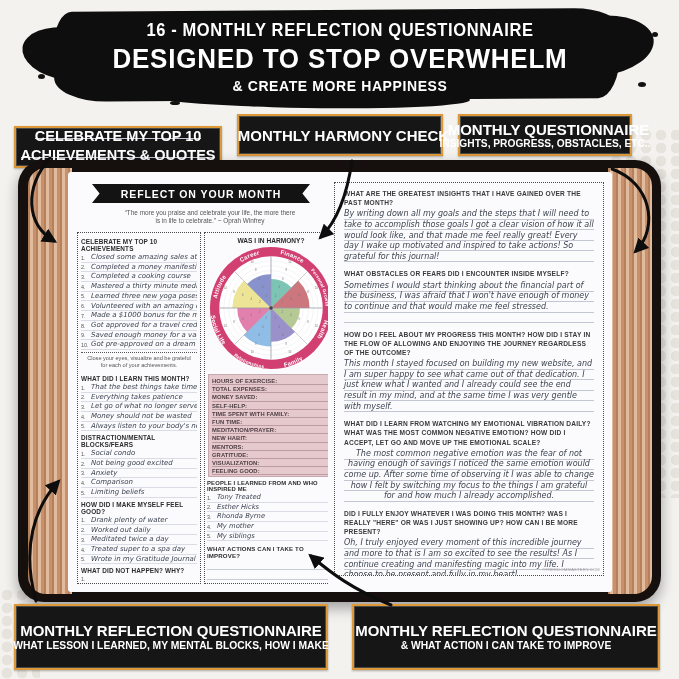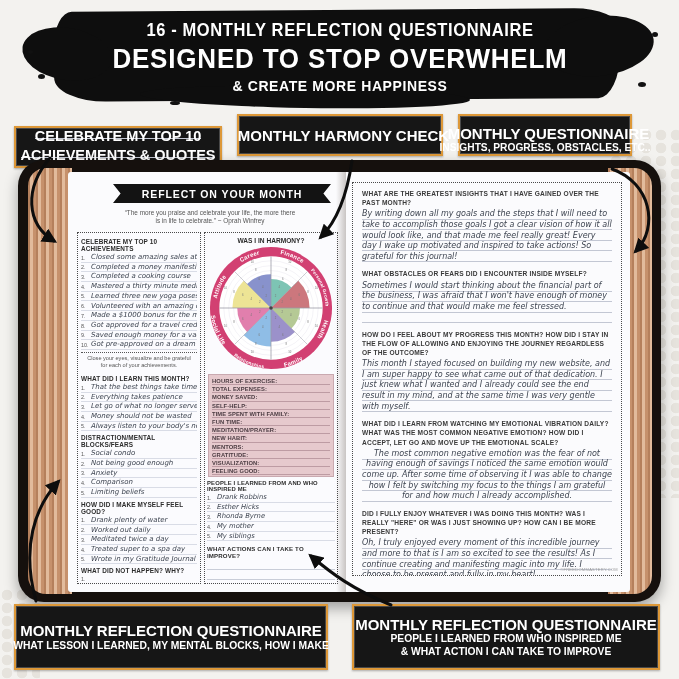--- a/index.html
+++ b/index.html
@@ -40,26 +40,26 @@
   .cl.e{font-size:10.3px;font-weight:bold;line-height:12.5px;}
 
   
   .book-cover{position:absolute;left:18px;top:160px;width:643px;height:442px;background:#15100d;border-radius:26px;box-shadow:0 6px 14px rgba(0,0,0,.35);}
   .edge{position:absolute;top:168px;height:426px;
     background:repeating-linear-gradient(90deg,#b5805c 0 2px,#e2bb9c 2px 5px,#c6916c 5px 8px);}
   .edge.left{left:28px;width:44px;border-radius:18px 0 0 18px;}
   .edge.right{left:608px;width:44px;border-radius:0 18px 18px 0;}
   .page{position:absolute;top:172px;height:420px;background:#fbfbfd;}
   .left-page{left:68px;width:278px;border-radius:3px 0 0 3px;}
-  .right-page{left:346px;width:284px;border-radius:0 3px 3px 0;}
+  .right-page{left:328px;width:284px;border-radius:0 3px 3px 0;}
   .gutter{position:absolute;left:336px;top:172px;width:20px;height:420px;
     background:linear-gradient(90deg,rgba(0,0,0,0),rgba(70,55,45,.28) 50%,rgba(0,0,0,0));}
 
   
-  .ribbon{position:absolute;left:45px;top:12px;width:218px;height:19px;background:#131313;
+  .ribbon{position:absolute;left:24px;top:12px;width:218px;height:19px;background:#131313;
     clip-path:polygon(0 0,100% 0,96.5% 50%,100% 100%,0 100%,3.5% 50%);
     display:flex;align-items:center;justify-content:center;}
   .ribbon span{color:#fff;font-size:10.5px;font-weight:bold;letter-spacing:.9px;}
   .quote{position:absolute;top:37px;left:12px;right:6px;text-align:center;font-size:6.4px;color:#555;line-height:8.2px;}
   .col{position:absolute;top:60px;border:1.5px dotted #4a4a4a;background:#fbfbfe;overflow:hidden;padding:2px 3px;}
   .col-a{left:9px;width:124px;height:352px;}
   .col-b{left:136px;width:134px;height:352px;padding:2px 2px;}
   .sec-h{font-size:6.4px;font-weight:bold;color:#2c2c2c;letter-spacing:.15px;margin:3px 0 1px;}
   .row{display:flex;align-items:flex-end;border-bottom:.7px solid #d9dce6;min-height:9.7px;overflow:hidden;}
   .row .num{width:9px;flex:none;font-size:5.4px;color:#555;line-height:8px;}
@@ -117,21 +117,21 @@
     </div>
   </div>
 
   <div class="callout" style="left:14px;top:120px;width:208px;height:42px;margin-top:6px;" data-interactable="false">
     <div class="cl a" data-interactable="false">CELEBRATE MY TOP 10</div>
     <div class="cl a" data-interactable="false">ACHIEVEMENTS &amp; QUOTES</div>
   </div>
   <div class="callout" style="left:237px;top:114px;width:206px;height:42px;" data-interactable="false">
     <div class="cl b" data-interactable="false">MONTHLY HARMONY CHECK</div>
   </div>
-  <div class="callout" style="left:458px;top:114px;width:174px;height:42px;justify-content:flex-end;" data-interactable="false">
+  <div class="callout" style="left:458px;top:114px;width:174px;height:42px;" data-interactable="false">
     <div class="cl b" data-interactable="false">MONTHLY QUESTIONNAIRE</div>
     <div class="cl c" data-interactable="false">INSIGHTS, PROGRESS, OBSTACLES, ETC..</div>
   </div>
 
   <div class="book-cover" data-interactable="false"></div>
   <div class="edge left" data-interactable="false"></div>
   <div class="edge right" data-interactable="false"></div>
 
   <div class="page left-page" data-interactable="false">
     <div class="ribbon" data-interactable="false">
@@ -211,21 +211,21 @@
           </div>
         </div>
       <div class="sec-h" data-interactable="false">DISTRACTION/MENTAL BLOCKS/FEARS</div>
       <div id="lst-blocks" data-interactable="false">
           <div class="row" data-interactable="false">
             <span class="num" data-interactable="false">1.</span>
             <span class="txt hw" data-interactable="false">Social condo</span>
           </div>
           <div class="row" data-interactable="false">
             <span class="num" data-interactable="false">2.</span>
-            <span class="txt hw" data-interactable="false">Not being good enough</span>
+            <span class="txt hw" data-interactable="false">Not being good excited</span>
           </div>
           <div class="row" data-interactable="false">
             <span class="num" data-interactable="false">3.</span>
             <span class="txt hw" data-interactable="false">Anxiety</span>
           </div>
           <div class="row" data-interactable="false">
             <span class="num" data-interactable="false">4.</span>
             <span class="txt hw" data-interactable="false">Comparison</span>
           </div>
           <div class="row" data-interactable="false">
@@ -360,21 +360,21 @@
           <div class="stat-row" data-interactable="false">NEW HABIT:</div>
           <div class="stat-row" data-interactable="false">MENTORS:</div>
           <div class="stat-row" data-interactable="false">GRATITUDE:</div>
           <div class="stat-row" data-interactable="false">VISUALIZATION:</div>
           <div class="stat-row" data-interactable="false">FEELING GOOD:</div>
         </div>
       <div class="sec-h" style="font-size:5.9px;" data-interactable="false">PEOPLE I LEARNED FROM AND WHO INSPIRED ME</div>
       <div id="lst-people" data-interactable="false">
           <div class="row small" data-interactable="false">
             <span class="num" data-interactable="false">1.</span>
-            <span class="txt hw" data-interactable="false">Drank Robbins</span>
+            <span class="txt hw" data-interactable="false">Tony Treated</span>
           </div>
           <div class="row small" data-interactable="false">
             <span class="num" data-interactable="false">2.</span>
             <span class="txt hw" data-interactable="false">Esther Hicks</span>
           </div>
           <div class="row small" data-interactable="false">
             <span class="num" data-interactable="false">3.</span>
             <span class="txt hw" data-interactable="false">Rhonda Byrne</span>
           </div>
           <div class="row small" data-interactable="false">
@@ -421,21 +421,20 @@
     </div>
     <div class="watermark" data-interactable="false">©FREEDOMMASTERY.COM</div>
   </div>
 
   <div class="callout" style="left:14px;top:604px;width:314px;height:66px;" data-interactable="false">
     <div class="cl d" data-interactable="false">MONTHLY REFLECTION QUESTIONNAIRE</div>
     <div class="cl e" data-interactable="false">WHAT LESSON I LEARNED, MY MENTAL BLOCKS, HOW I MAKE</div>
   </div>
   <div class="callout" style="left:352px;top:604px;width:308px;height:66px;" data-interactable="false">
     <div class="cl d" data-interactable="false">MONTHLY REFLECTION QUESTIONNAIRE</div>
-    <div class="cl e" data-interactable="false">PEOPLE I LEARNED FROM WHO INSPIRED ME</div>
     <div class="cl e" data-interactable="false">&amp; WHAT ACTION I CAN TAKE TO IMPROVE</div>
   </div>
 
   <svg class="arrows" data-interactable="false">
     <defs>
       <marker id="ah" markerWidth="5" markerHeight="5" refX="3.8" refY="2.5" orient="auto">
         <path d="M0,0 L5,2.5 L0,5 Z" fill="#0d0d0d"></path>
       </marker>
     </defs>
     <g fill="none" stroke="#0d0d0d" stroke-width="3" stroke-linecap="round">

